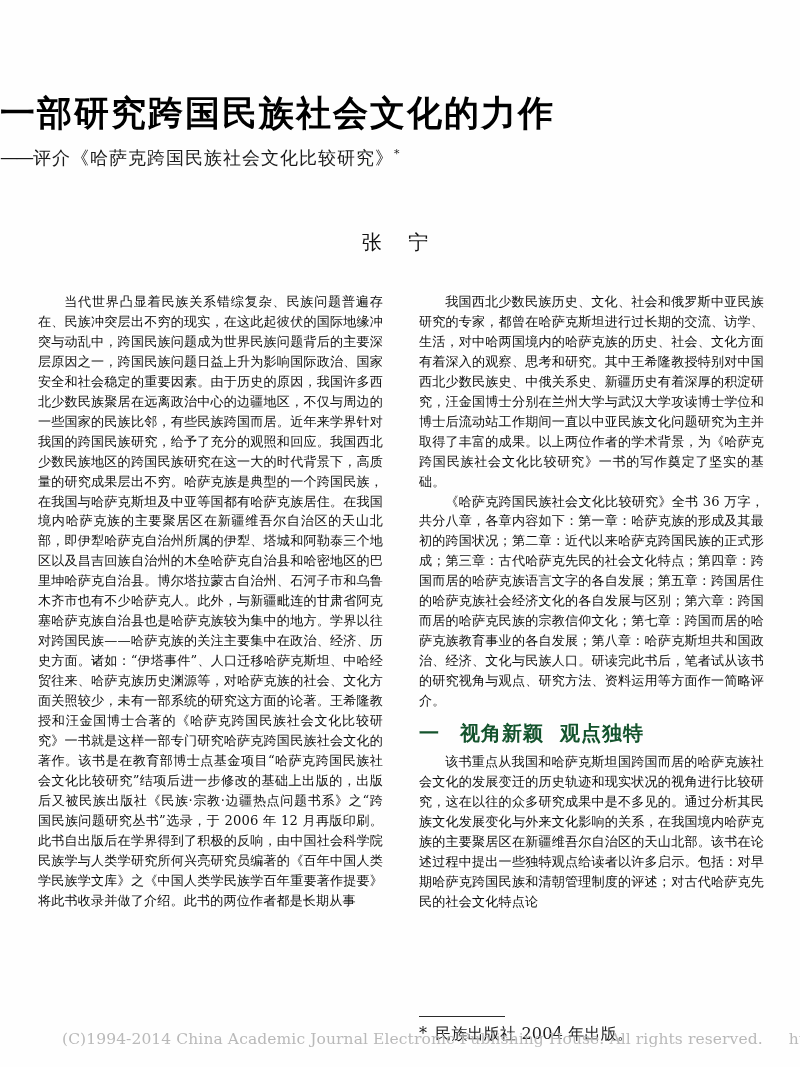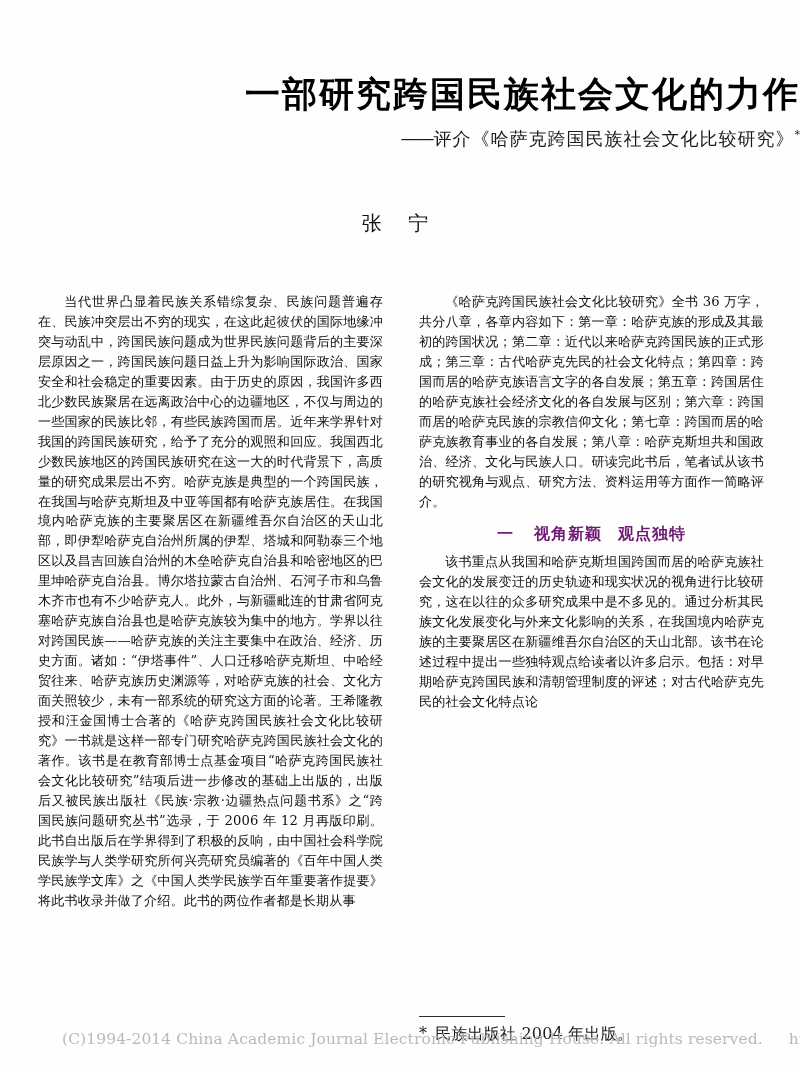--- a/index.html
+++ b/index.html
@@ -21,21 +21,22 @@
     position: absolute;
     left: 0; top: 0;
     width: 800px;
     height: 1067px;
     background: #fefefe;
   }
 
   
   .title-block {
     padding-top: 74px;
-    text-align: right;
+    text-align: left;
+    margin-top: 19px;
   }
   .main-title {
     font-family: "DejaVu Sans", "Liberation Sans", sans-serif;
     font-weight: 700;
     font-size: 35px;
     letter-spacing: 2px;
     line-height: 1.18;
     color: #000;
     margin: 0;
     white-space: nowrap;
@@ -84,27 +85,27 @@
     letter-spacing: 0.15px;
   }
   .col p {
     margin: 0;
     text-indent: 2em;
     text-align: justify;
     text-justify: inter-character;
   }
 
   .section-heading {
-    text-align: center;
+    text-align: left;
     font-family: "DejaVu Sans", "Liberation Sans", sans-serif;
     font-weight: 700;
-    font-size: 16px;
+    font-size: 20px;
     margin: 13px 0 8px 0;
     letter-spacing: 1px;
-    color: #701a75;
+    color: #14532d;
   }
   .section-heading .sec-num { margin-right: 20px; }
   .section-heading .sec-gap { display: inline-block; width: 16px; }
 
   
   .footnote-area {
     position: absolute;
     left: 419px;
     top: 1016px;
     width: 340px;
@@ -152,20 +153,21 @@
 
   <div class="author-row">张 宁</div>
 
   <div class="columns">
 
     <div class="col">
       <p>当代世界凸显着民族关系错综复杂、民族问题普遍存在、民族冲突层出不穷的现实，在这此起彼伏的国际地缘冲突与动乱中，跨国民族问题成为世界民族问题背后的主要深层原因之一，跨国民族问题日益上升为影响国际政治、国家安全和社会稳定的重要因素。由于历史的原因，我国许多西北少数民族聚居在远离政治中心的边疆地区，不仅与周边的一些国家的民族比邻，有些民族跨国而居。近年来学界针对我国的跨国民族研究，给予了充分的观照和回应。我国西北少数民族地区的跨国民族研究在这一大的时代背景下，高质量的研究成果层出不穷。哈萨克族是典型的一个跨国民族，在我国与哈萨克斯坦及中亚等国都有哈萨克族居住。在我国境内哈萨克族的主要聚居区在新疆维吾尔自治区的天山北部，即伊犁哈萨克自治州所属的伊犁、塔城和阿勒泰三个地区以及昌吉回族自治州的木垒哈萨克自治县和哈密地区的巴里坤哈萨克自治县。博尔塔拉蒙古自治州、石河子市和乌鲁木齐市也有不少哈萨克人。此外，与新疆毗连的甘肃省阿克塞哈萨克族自治县也是哈萨克族较为集中的地方。学界以往对跨国民族——哈萨克族的关注主要集中在政治、经济、历史方面。诸如：“伊塔事件”、人口迁移哈萨克斯坦、中哈经贸往来、哈萨克族历史渊源等，对哈萨克族的社会、文化方面关照较少，未有一部系统的研究这方面的论著。王希隆教授和汪金国博士合著的《哈萨克跨国民族社会文化比较研究》一书就是这样一部专门研究哈萨克跨国民族社会文化的著作。该书是在教育部博士点基金项目“哈萨克跨国民族社会文化比较研究”结项后进一步修改的基础上出版的，出版后又被民族出版社《民族·宗教·边疆热点问题书系》之“跨国民族问题研究丛书”选录，于 2006 年 12 月再版印刷。此书自出版后在学界得到了积极的反响，由中国社会科学院民族学与人类学研究所何兴亮研究员编著的《百年中国人类学民族学文库》之《中国人类学民族学百年重要著作提要》将此书收录并做了介绍。此书的两位作者都是长期从事</p>
     </div>
 
     <div class="col">
+      <p>我国西北少数民族历史、文化、社会和俄罗斯中亚民族研究的专家，都曾在哈萨克斯坦进行过长期的交流、访学、生活，对中哈两国境内的哈萨克族的历史、社会、文化方面有着深入的观察、思考和研究。其中王希隆教授特别对中国西北少数民族史、中俄关系史、新疆历史有着深厚的积淀研究，汪金国博士分别在兰州大学与武汉大学攻读博士学位和博士后流动站工作期间一直以中亚民族文化问题研究为主并取得了丰富的成果。以上两位作者的学术背景，为《哈萨克跨国民族社会文化比较研究》一书的写作奠定了坚实的基础。</p>
       <p>《哈萨克跨国民族社会文化比较研究》全书 36 万字，共分八章，各章内容如下：第一章：哈萨克族的形成及其最初的跨国状况；第二章：近代以来哈萨克跨国民族的正式形成；第三章：古代哈萨克先民的社会文化特点；第四章：跨国而居的哈萨克族语言文字的各自发展；第五章：跨国居住的哈萨克族社会经济文化的各自发展与区别；第六章：跨国而居的哈萨克民族的宗教信仰文化；第七章：跨国而居的哈萨克族教育事业的各自发展；第八章：哈萨克斯坦共和国政治、经济、文化与民族人口。研读完此书后，笔者试从该书的研究视角与观点、研究方法、资料运用等方面作一简略评介。</p>
 
       <div class="section-heading">
         <span class="sec-num">一</span><span>视角新颖</span><span class="sec-gap"></span><span>观点独特</span>
       </div>
 
       <p>该书重点从我国和哈萨克斯坦国跨国而居的哈萨克族社会文化的发展变迁的历史轨迹和现实状况的视角进行比较研究，这在以往的众多研究成果中是不多见的。通过分析其民族文化发展变化与外来文化影响的关系，在我国境内哈萨克族的主要聚居区在新疆维吾尔自治区的天山北部。该书在论述过程中提出一些独特观点给读者以许多启示。包括：对早期哈萨克跨国民族和清朝管理制度的评述；对古代哈萨克先民的社会文化特点论</p>
     </div>
 
   </div>

